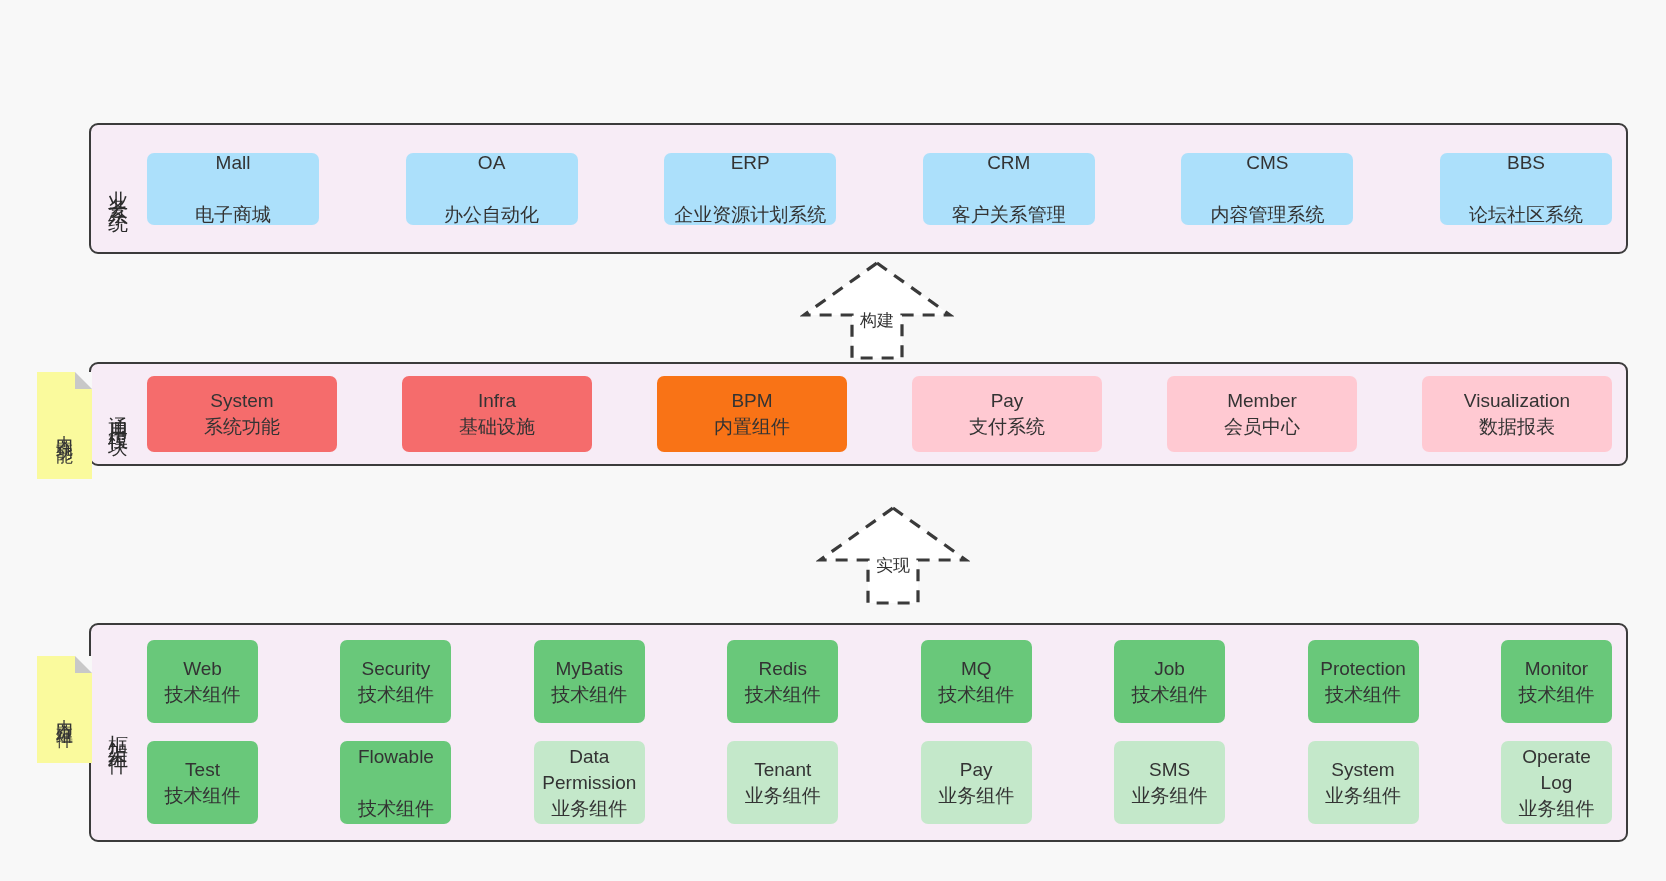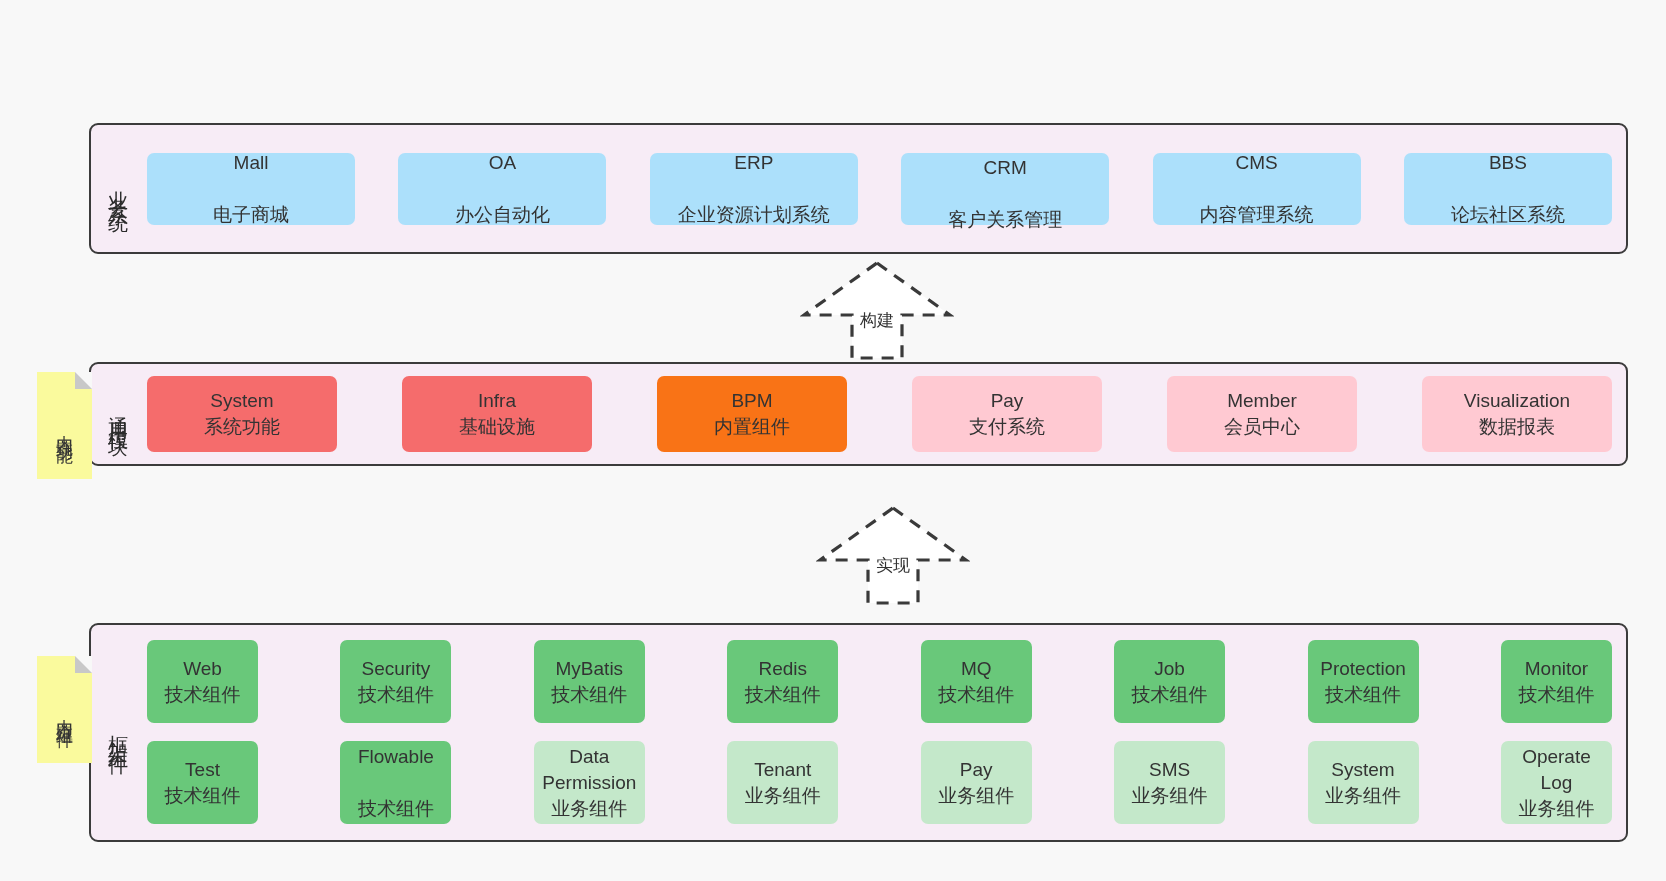--- a/index.html
+++ b/index.html
@@ -11,21 +11,21 @@
   .panel3{left:89px;top:623px;width:1539px;height:219px;}
 
   .v-text{writing-mode:vertical-rl;text-orientation:upright;}
   .plabel{width:56px;display:flex;align-items:center;justify-content:center;font-size:20px;color:#2b2b2b;letter-spacing:7px;}
   .pcontent{flex:1;display:flex;align-items:center;justify-content:space-between;padding-right:14px;}
   .pcontent.two-rows{flex-direction:column;align-items:stretch;justify-content:space-between;padding:15px 14px 16px 0;}
   .brow{display:flex;justify-content:space-between;}
 
   .box{box-sizing:border-box;border-radius:7px;display:flex;flex-direction:column;align-items:center;
        justify-content:center;text-align:center;color:#333;font-size:19px;line-height:26px;padding:2px 4px;}
-  .panel1 .box{width:208px;height:72px;gap:26px;}
+  .panel1 .box{width:172px;height:72px;gap:26px;}
   .panel2 .box{width:190px;height:76px;}
   .panel3 .box{width:111px;height:83px;}
 
   .sticky-note{position:absolute;width:55px;background:#fafa9d;z-index:3;display:flex;align-items:center;justify-content:center;}
   .note1{left:37px;top:372px;height:107px;}
   .note2{left:37px;top:656px;height:107px;}
   .sticky-note::before{content:"";position:absolute;top:0;right:0;width:0;height:0;
        border-width:0 17px 17px 0;border-style:solid;border-color:#f8f8f8 #f8f8f8 #c8c8c8 #c8c8c8;}
   .note-label{font-size:17px;color:#333;letter-spacing:4px;padding-top:8px;}
 
@@ -50,21 +50,21 @@
           <div>电子商城</div>
         </div>
         <div class="box" style="background: rgb(172, 224, 251);">
           <div>OA</div>
           <div>办公自动化</div>
         </div>
         <div class="box" style="background: rgb(172, 224, 251);">
           <div>ERP</div>
           <div>企业资源计划系统</div>
         </div>
-        <div class="box" style="background: rgb(172, 224, 251); justify-content: space-between;">
+        <div class="box" style="background: rgb(172, 224, 251);">
           <div>CRM</div>
           <div>客户关系管理</div>
         </div>
         <div class="box" style="background: rgb(172, 224, 251);">
           <div>CMS</div>
           <div>内容管理系统</div>
         </div>
         <div class="box" style="background: rgb(172, 224, 251);">
           <div>BBS</div>
           <div>论坛社区系统</div>

